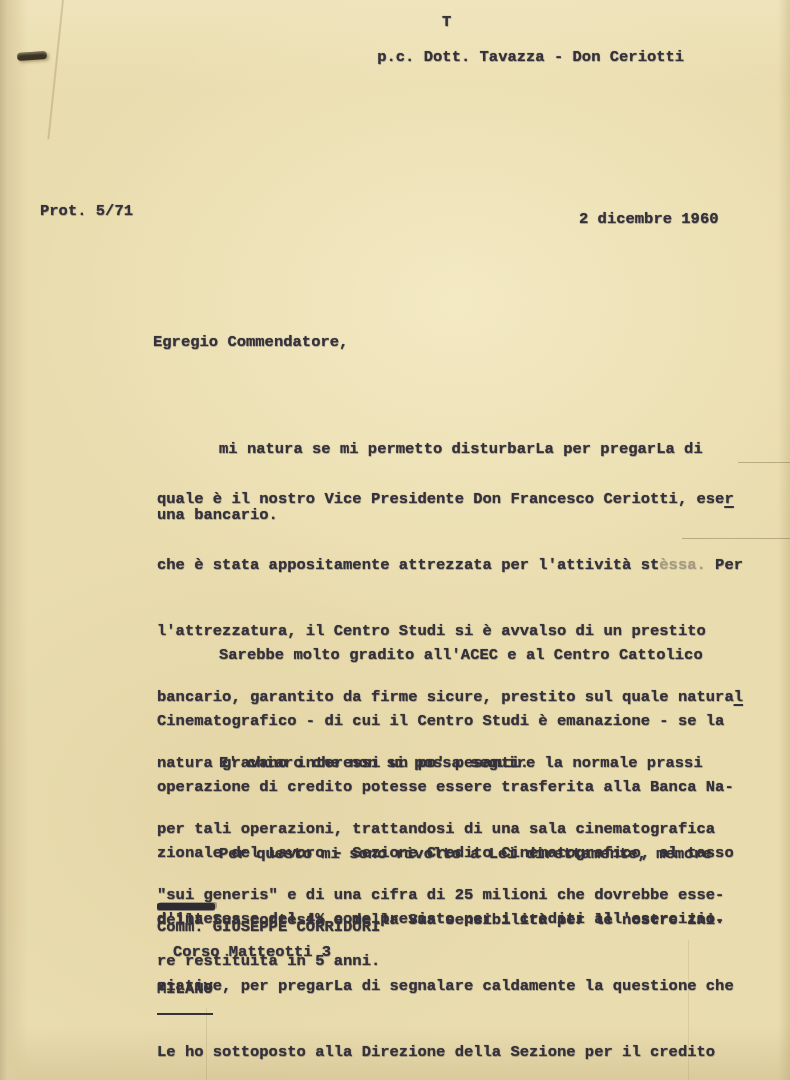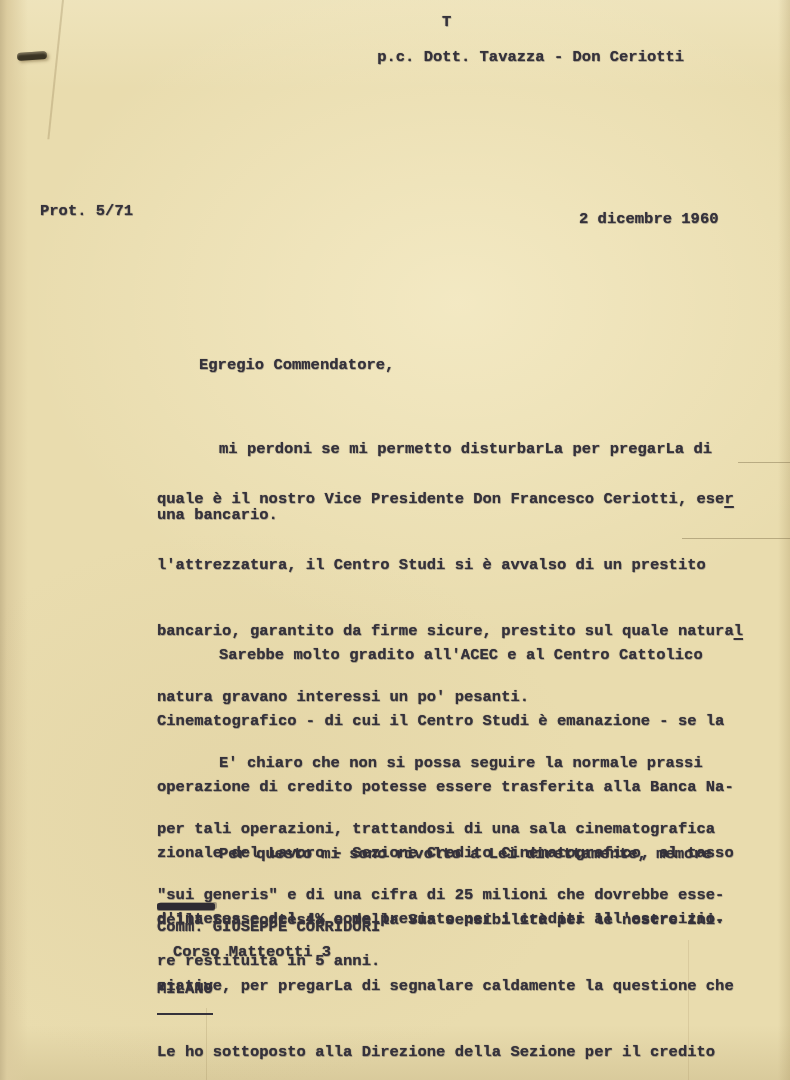--- a/index.html
+++ b/index.html
@@ -53,29 +53,30 @@
   <div class="crease-br crease"></div>
 
   <div class="abs ink" style="left:340px;top:24px;">
     <span class="overtype ink">T</span><span>p.c. Dott. Tavazza - Don Ceriotti</span>
   </div>
 
   <div class="abs ink" style="left:15px;top:200px;margin-left:25px;">Prot. 5/71</div>
 
   <div class="abs ink" style="left:579px;top:208px;">2 dicembre 1960</div>
 
-  <div class="abs ink" style="left:153px;top:354px;margin-left:46px;">Egregio Commendatore,</div>
+  <div class="abs ink" style="left:153px;top:331px;">Egregio Commendatore,</div>
 
   <div class="para ink" style="top:394px;">
-    <div class="ind">mi perdoni se mi permetto disturbarLa per pregarLa di</div>
+    <div class="ind">mi natura se mi permetto disturbarLa per pregarLa di</div>
     <div>una bancario.</div>
   </div>
 
   <div class="para ink" style="top:444px;">
     <div><span>quale è il nostro Vice Presidente Don Francesco Ceriotti, ese</span><span class="cont-u">r</span></div>
+    <div><span>che è stata appositamente attrezzata per l'attività st</span><span class="smudge">èssa.</span><span> Per</span></div>
     <div>l'attrezzatura, il Centro Studi si è avvalso di un prestito</div>
     <div><span>bancario, garantito da firme sicure, prestito sul quale natura</span><span class="cont-u">l</span></div>
     <div>natura gravano interessi un po' pesanti.</div>
   </div>
 
   <div class="para ink" style="top:600px;">
     <div class="ind">Sarebbe molto gradito all'ACEC e al Centro Cattolico</div>
     <div>Cinematografico - di cui il Centro Studi è emanazione - se la</div>
     <div>operazione di credito potesse essere trasferita alla Banca Na-</div>
     <div>zionale del Lavoro - Sezione Credito Cinematografico, al tasso</div>

